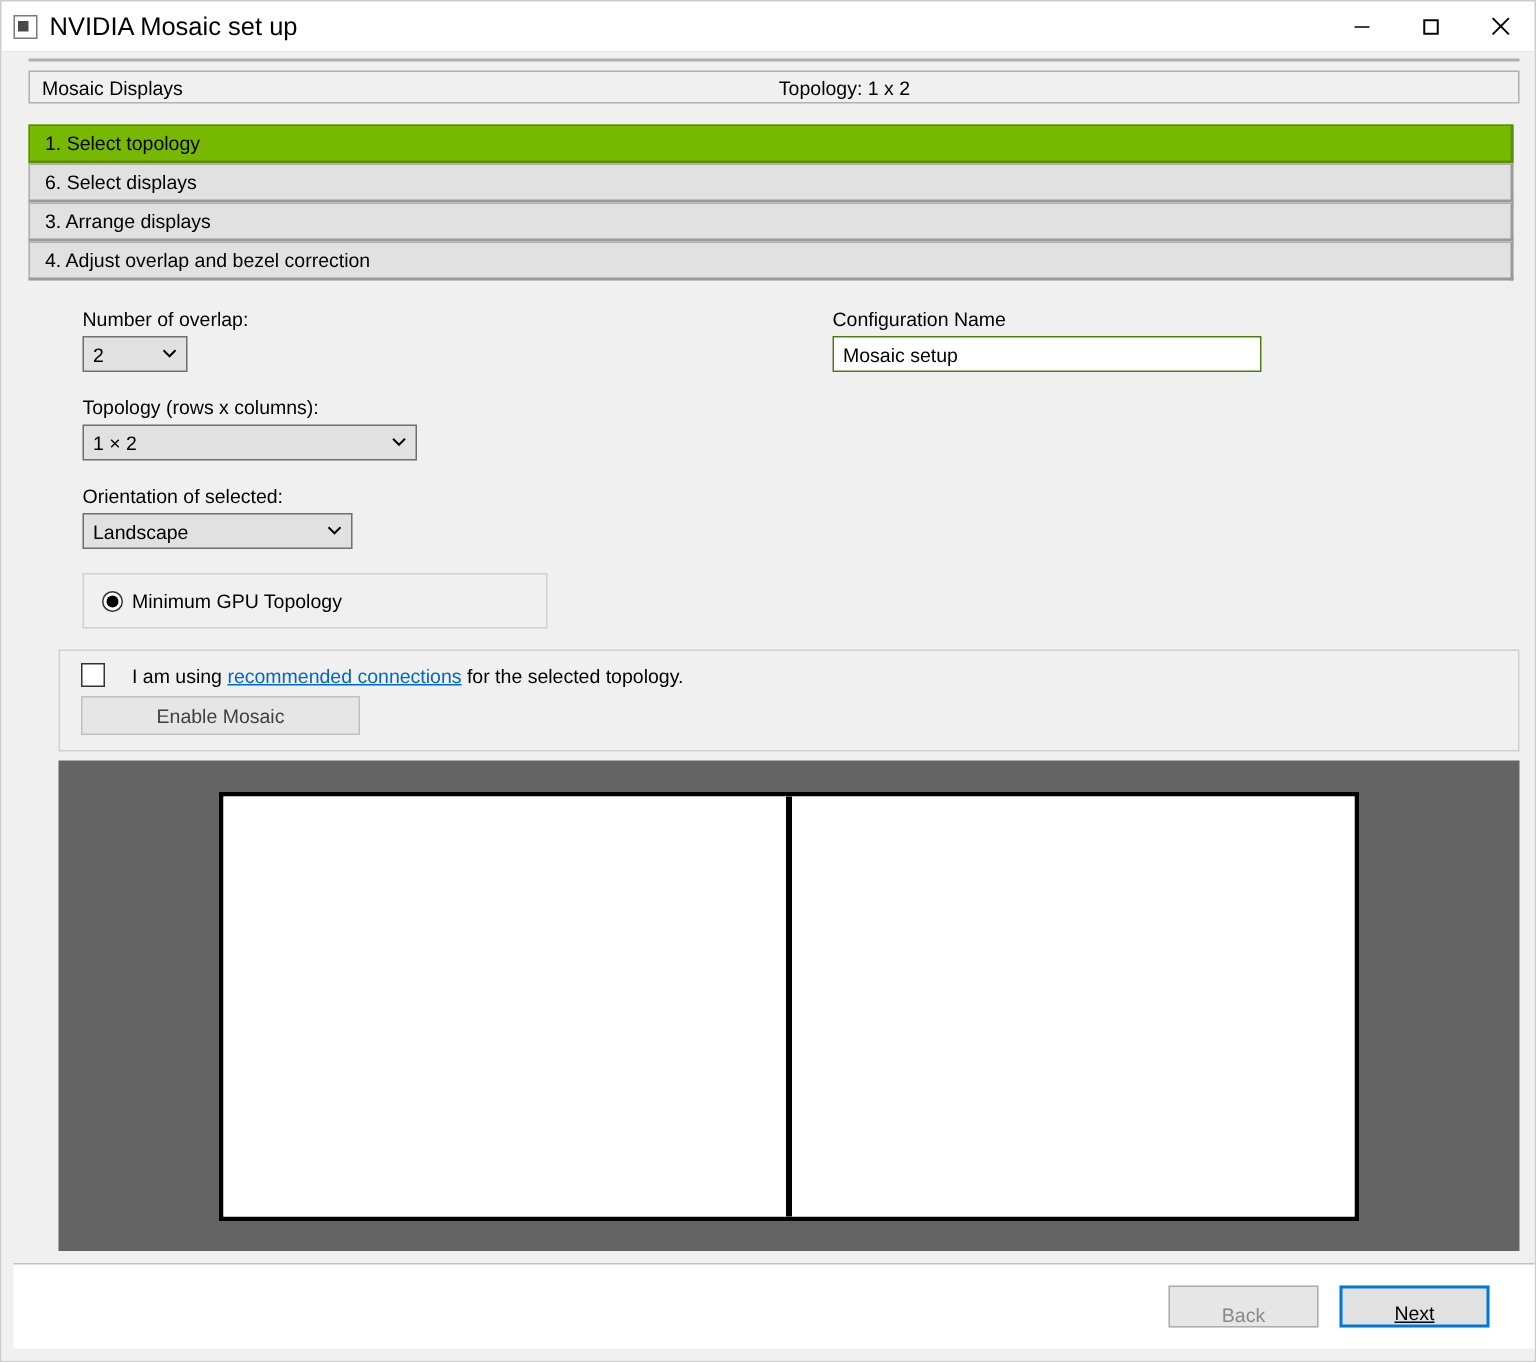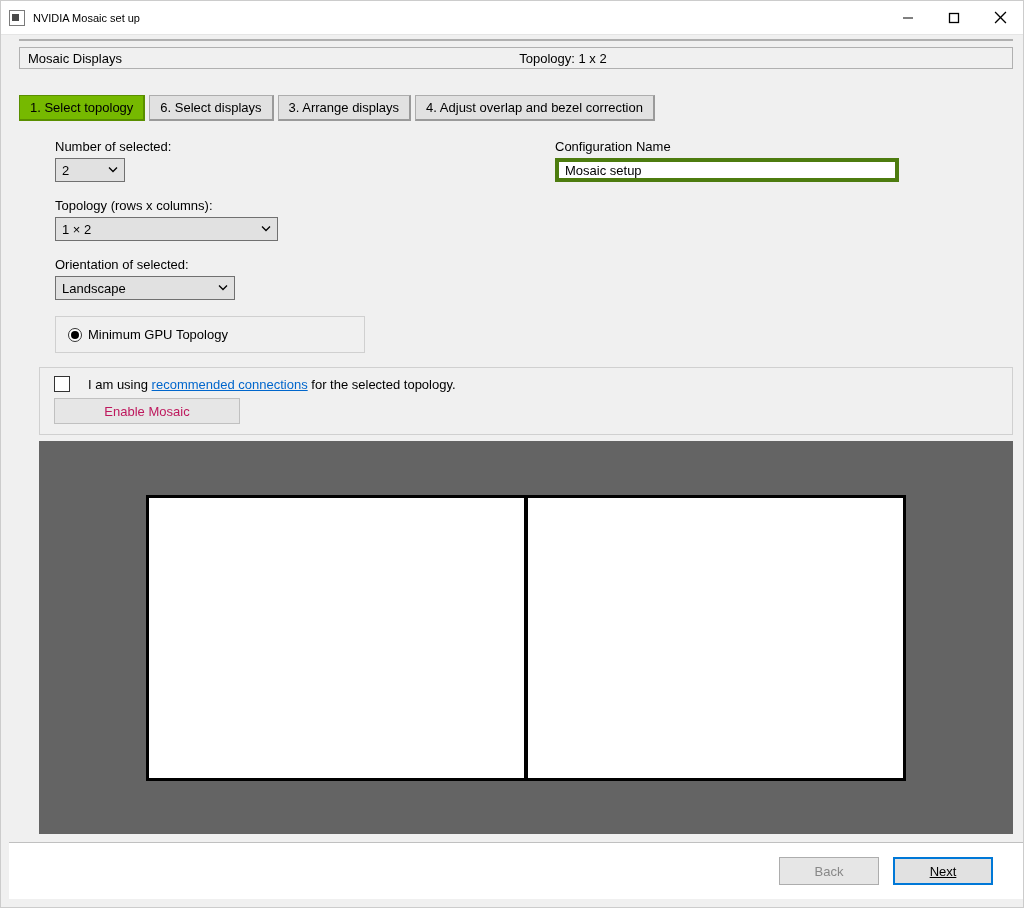--- a/index.html
+++ b/index.html
@@ -34,21 +34,21 @@
     margin-right: 8px;
     display: inline-block;
     position: relative;
   }
   .titlebar .appicon::after {
     content: "";
     position: absolute;
     top: 3px; left: 2px; right: 5px; bottom: 4px;
     background: #4a4a4a;
   }
-  .titlebar .title { font-size: 11px; }
+  .titlebar .title { font-size: 17px; }
   .window-controls {
     margin-left: auto;
     display: flex;
     height: 100%;
   }
   .window-controls .ctl {
     width: 46px;
     height: 100%;
     display: flex;
     align-items: center;
@@ -71,21 +71,22 @@
     background: #f0f0f0;
     height: 22px;
     display: flex;
     align-items: center;
     padding: 0 8px;
     margin-top: 2px;
   }
   .status-row .right { margin: 0 auto; }
   .tabs-row {
     display: flex;
-    margin-top: 26px;
+    margin-top: 14px;
+    flex-direction: column;
   }
   .tab {
     padding: 4px 10px;
     border: 1px solid #adadad;
     background: #e1e1e1;
     margin-right: 4px;
     border-bottom: 2px solid #9a9a9a;
     border-right: 2px solid #9a9a9a;
     font-size: 13px;
   }
@@ -113,24 +114,24 @@
   }
   .select .arrow {
     position: absolute;
     right: 6px;
     top: 50%;
     transform: translateY(-50%);
   }
   .field-group { margin-bottom: 16px; }
   .right-col { margin-left: 30px; }
   .text-input {
-    border: 4px solid #4d7c0f;
+    border: 1px solid #4d7c0f;
     background: #fff;
     height: 24px;
-    width: 344px;
+    width: 286px;
     padding: 3px 6px;
     font-size: 13px;
   }
   .radio-group {
     border: 1px solid #d0d0d0;
     padding: 10px 10px 8px 12px;
     width: 310px;
     background: #f0f0f0;
   }
   .radio-row {
@@ -167,21 +168,21 @@
     border: 1px solid #333;
     background: #fff;
     margin-right: 18px;
   }
   .link { color: #0066cc; text-decoration: underline; }
   .enable-btn {
     margin-top: 6px;
     width: 186px; height: 26px;
     border: 1px solid #c0c0c0;
     background: #e6e6e6;
-    color: #be185d;
+    color: #404040;
     display: flex;
     align-items: center;
     justify-content: center;
   }
   .selected-label { margin-top: 14px; font-size: 13px; }
   .preview {
     margin-top: 6px;
     background: #646464;
     flex: 1;
     display: flex;
@@ -205,21 +206,21 @@
     justify-content: flex-end;
     gap: 14px;
     background: #fff;
     margin: 8px -10px 0 -10px;
   }
   .btn {
     width: 100px; height: 28px;
     border: 1px solid #adadad;
     background: #e1e1e1;
     display: flex;
-    align-items: center;
+    align-items: flex-end;
     justify-content: center;
     font-size: 13px;
   }
   .btn.disabled { color: #888; background: #e6e6e6; }
   .btn.primary { border: 2px solid #0078d7; background: #e1e1e1; text-decoration: underline; }
   svg.chev { width: 10px; height: 10px; }
 </style>
 </head>
 <body>
 
@@ -259,21 +260,21 @@
       <div class="tab active"><span>1. Select topology</span></div>
       <div class="tab"><span>6. Select displays</span></div>
       <div class="tab"><span>3. Arrange displays</span></div>
       <div class="tab"><span>4. Adjust overlap and bezel correction</span></div>
     </div>
 
     <div class="form-area">
       <div class="left-col">
 
         <div class="field-group">
-          <div class="label">Number of selected:</div>
+          <div class="label">Number of overlap:</div>
           <div class="select" style="width:70px;">
             <span>2</span>
             <span class="arrow"><svg class="chev" viewBox="0 0 10 10">
                   <polyline points="1,3 5,7 9,3" fill="none" stroke="#000" stroke-width="1.3"></polyline>
                 </svg></span>
           </div>
         </div>
 
         <div class="field-group">
           <div class="label">Topology (rows x columns):</div>

